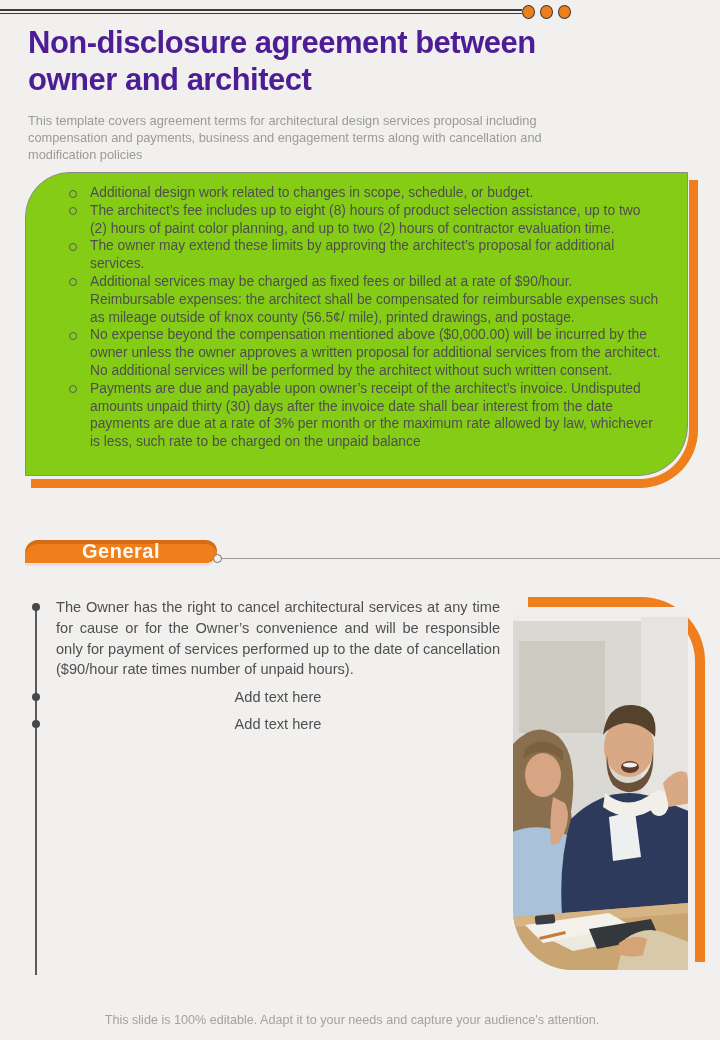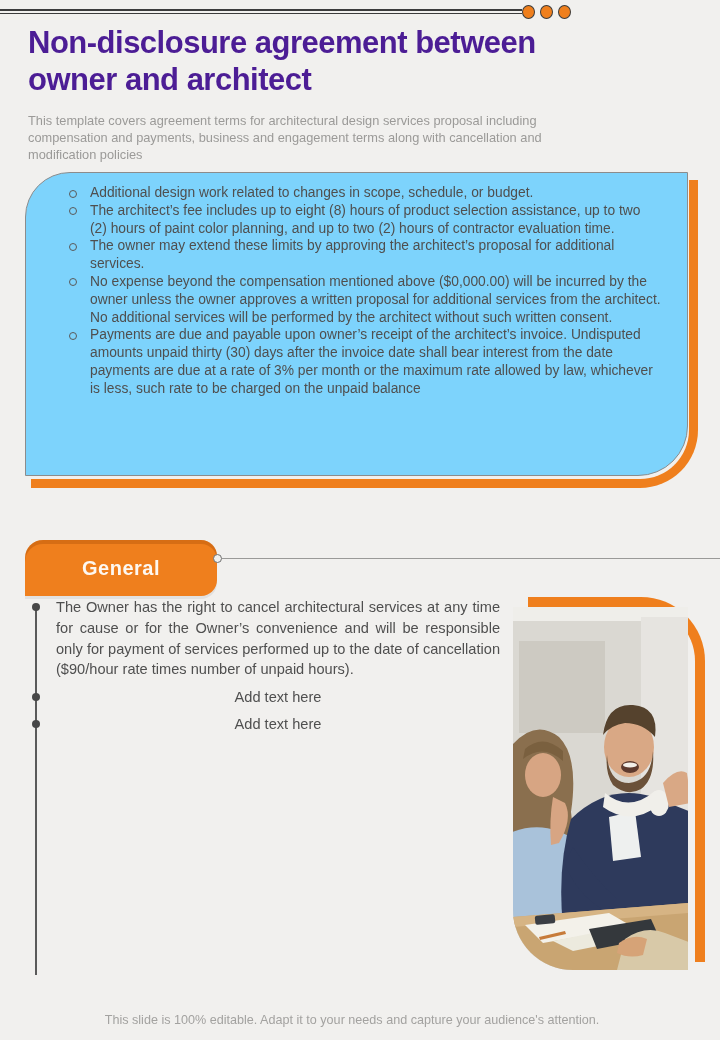--- a/index.html
+++ b/index.html
@@ -35,37 +35,37 @@
   }
 
   
   .terms-accent {
     position:absolute; left:31px; top:180px; width:667px; height:308px;
     border-right:9px solid #ef7f1d; border-bottom:9px solid #ef7f1d;
     border-bottom-right-radius:58px;
   }
   .terms-box {
     position:absolute; left:25px; top:172px; width:663px; height:304px;
-    background:#7dd3fc; border:1px solid #8c8c8c;
+    background:#84cc16; border:1px solid #8c8c8c;
     border-radius:45px 0 50px 0;
     padding:11px 26px 0 64px;
   }
   .terms-list { list-style:none; }
   .terms-list li {
     position:relative;
     font-size:13.8px; line-height:17.8px; color:#4f4f4f;
   }
   .terms-list li::before {
     content:""; position:absolute; left:-21px; top:5.5px;
     width:6px; height:6px; border:1.3px solid #5a5a5a; border-radius:50%;
   }
 
   
   .general-tab {
-    position:absolute; left:25px; top:540px; width:192px; height:56px;
+    position:absolute; left:25px; top:540px; width:192px; height:23px;
     background:#ef7f1d; border-radius:18px 16px 16px 0;
     box-shadow:inset 0 4px 0 rgba(150,64,0,0.28), 0 3px 0 rgba(0,0,0,0.06);
     display:flex; align-items:center; justify-content:center;
   }
   .general-tab span {
     color:#fdf8f2; font-weight:bold; font-size:20px; letter-spacing:0.5px;
   }
   .connector-line {
     position:absolute; left:222px; top:558px; width:498px; height:0;
     border-top:1px solid #9a9a98;
@@ -128,20 +128,21 @@
 <div class="terms-accent"></div>
 <div class="terms-box">
   <ul class="terms-list">
 
       <li>Additional  design work related to changes in scope, schedule, or budget.</li>
 
       <li>The architect’s fee includes up to eight (8) hours of product selection assistance, up to two (2) hours of paint color planning,  and up to two (2) hours of contractor evaluation  time.</li>
 
       <li>The owner may extend these limits by approving the architect’s proposal for additional  services.</li>
 
+      <li>Additional  services may be charged as fixed fees or billed  at a rate of $90/hour. Reimbursable expenses: the architect shall be compensated for reimbursable expenses such as mileage outside of knox county (56.5¢/ mile), printed drawings, and postage.</li>
 
       <li>No expense beyond the compensation mentioned above ($0,000.00) will be incurred by the owner unless the owner approves a written proposal for additional  services from the architect. No additional  services will be performed by the architect without such written consent.</li>
 
       <li>Payments are due and payable  upon owner’s receipt of the architect’s invoice. Undisputed amounts unpaid thirty (30) days after the invoice date shall bear interest from the date payments are due at a rate of 3% per month or the maximum rate allowed by law, whichever is less, such rate to be charged on the unpaid balance</li>
     </ul>
 </div>
 
 <div class="general-tab">
   <span>General</span>
 </div>

